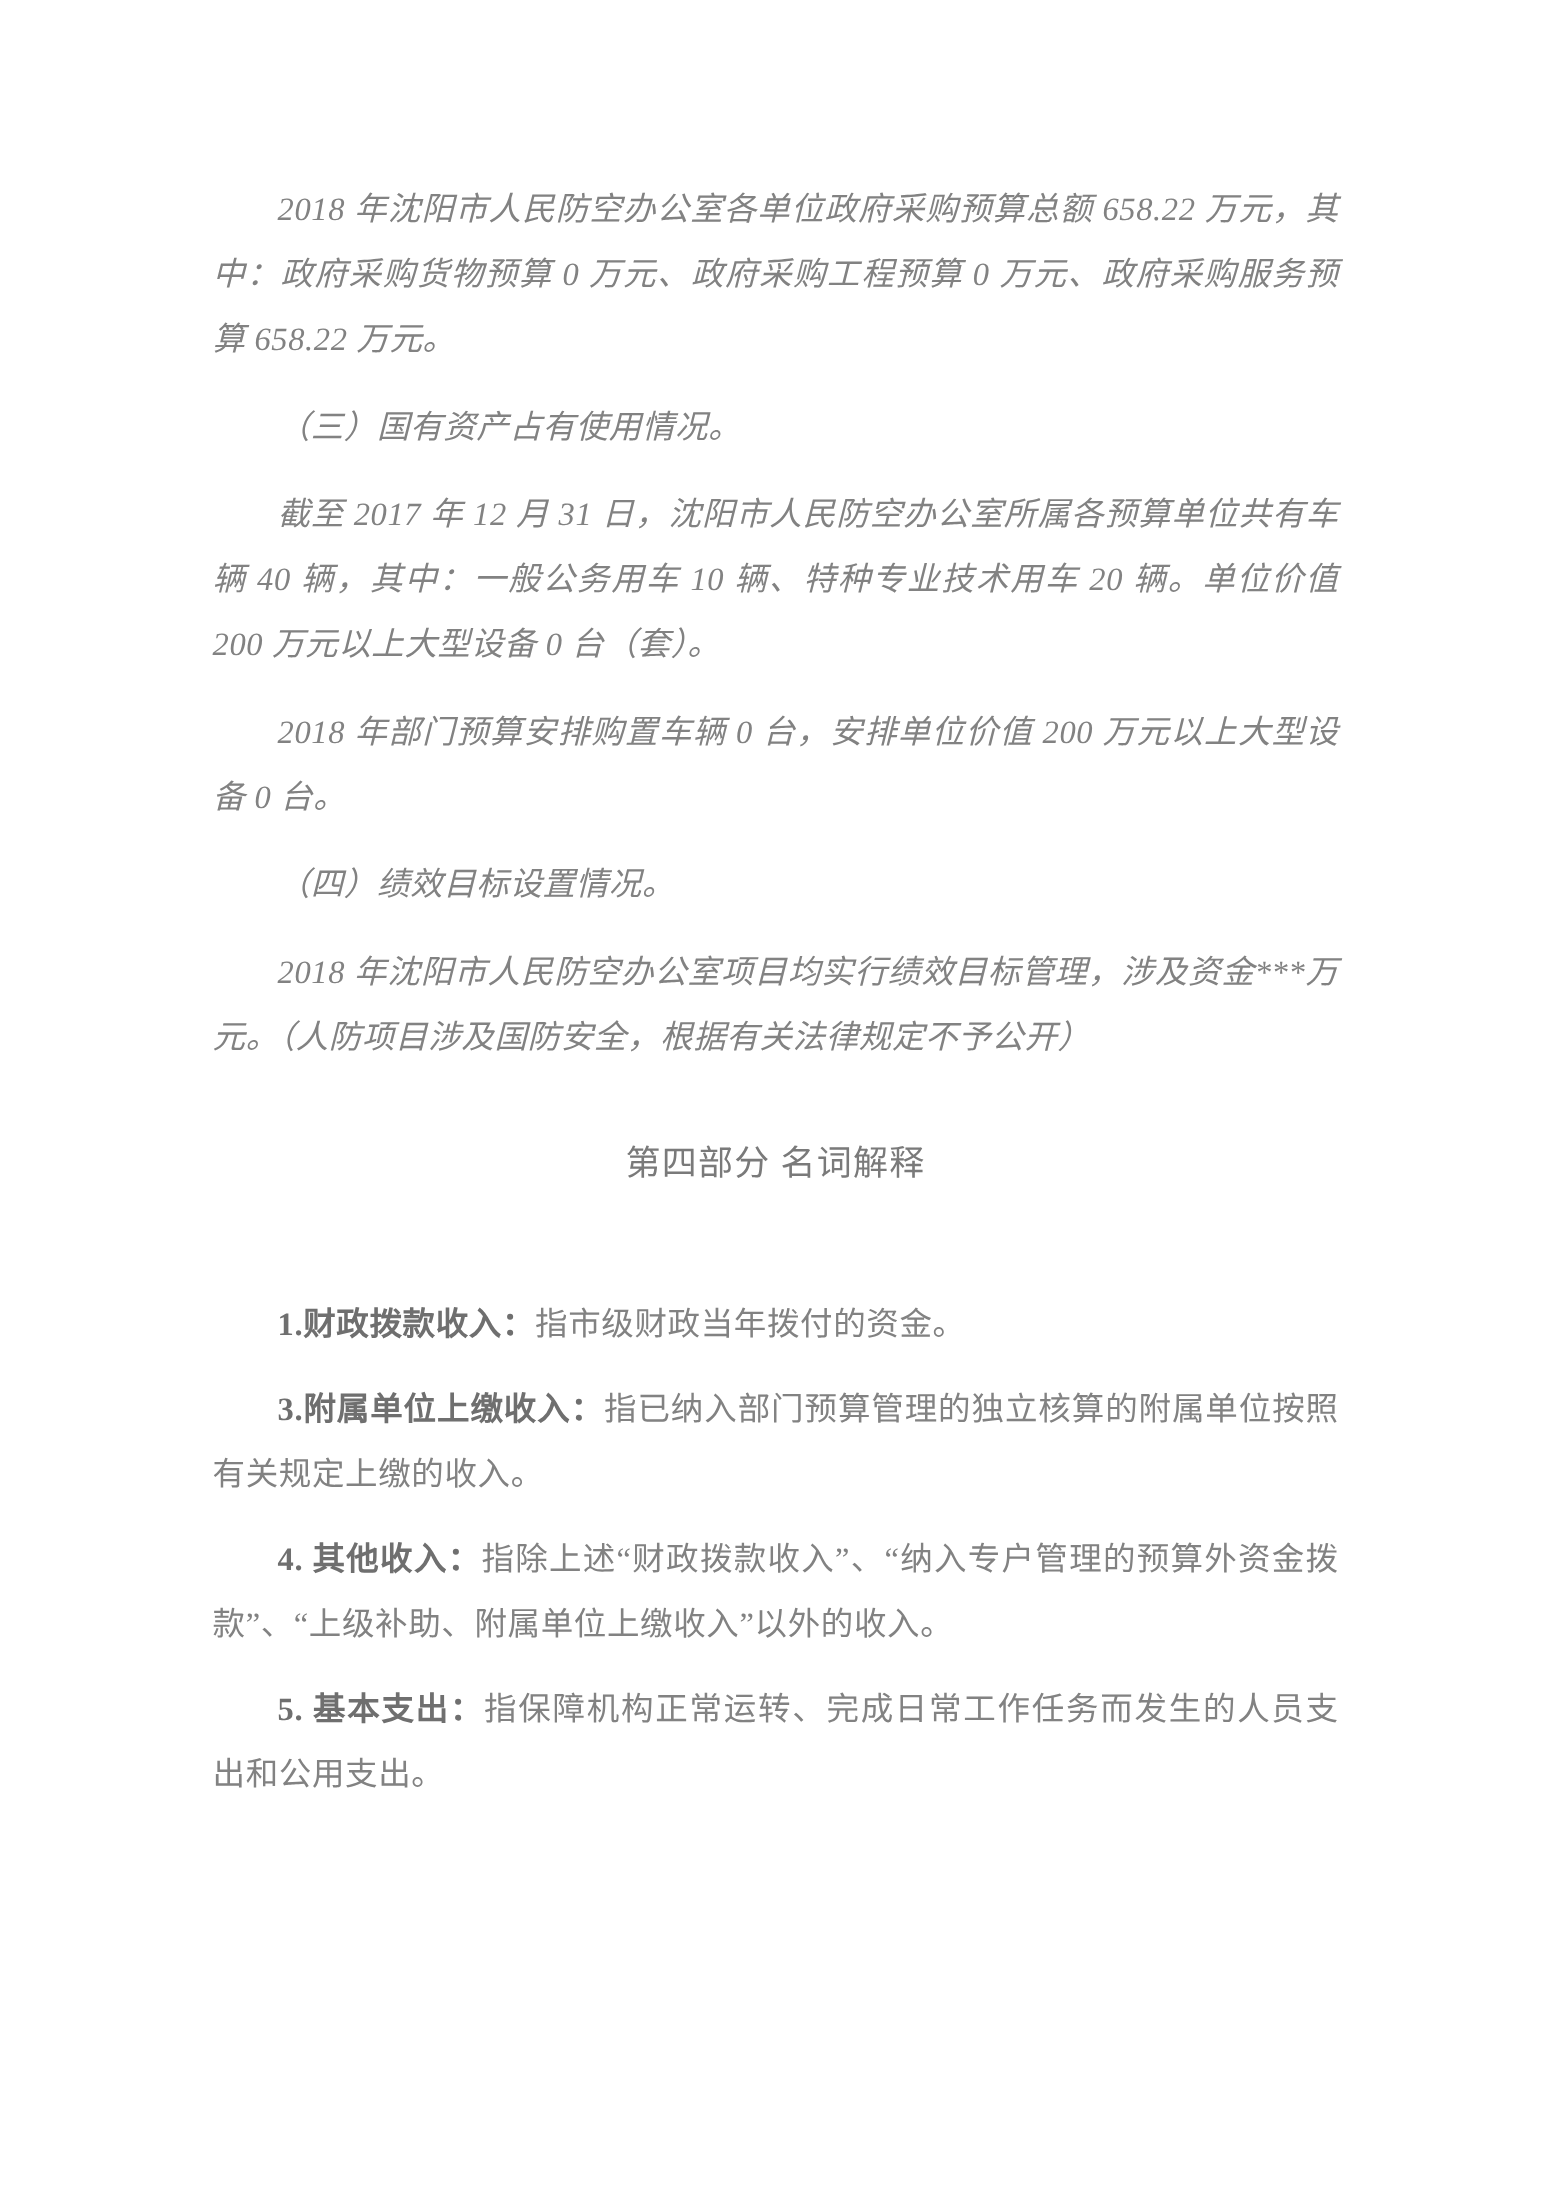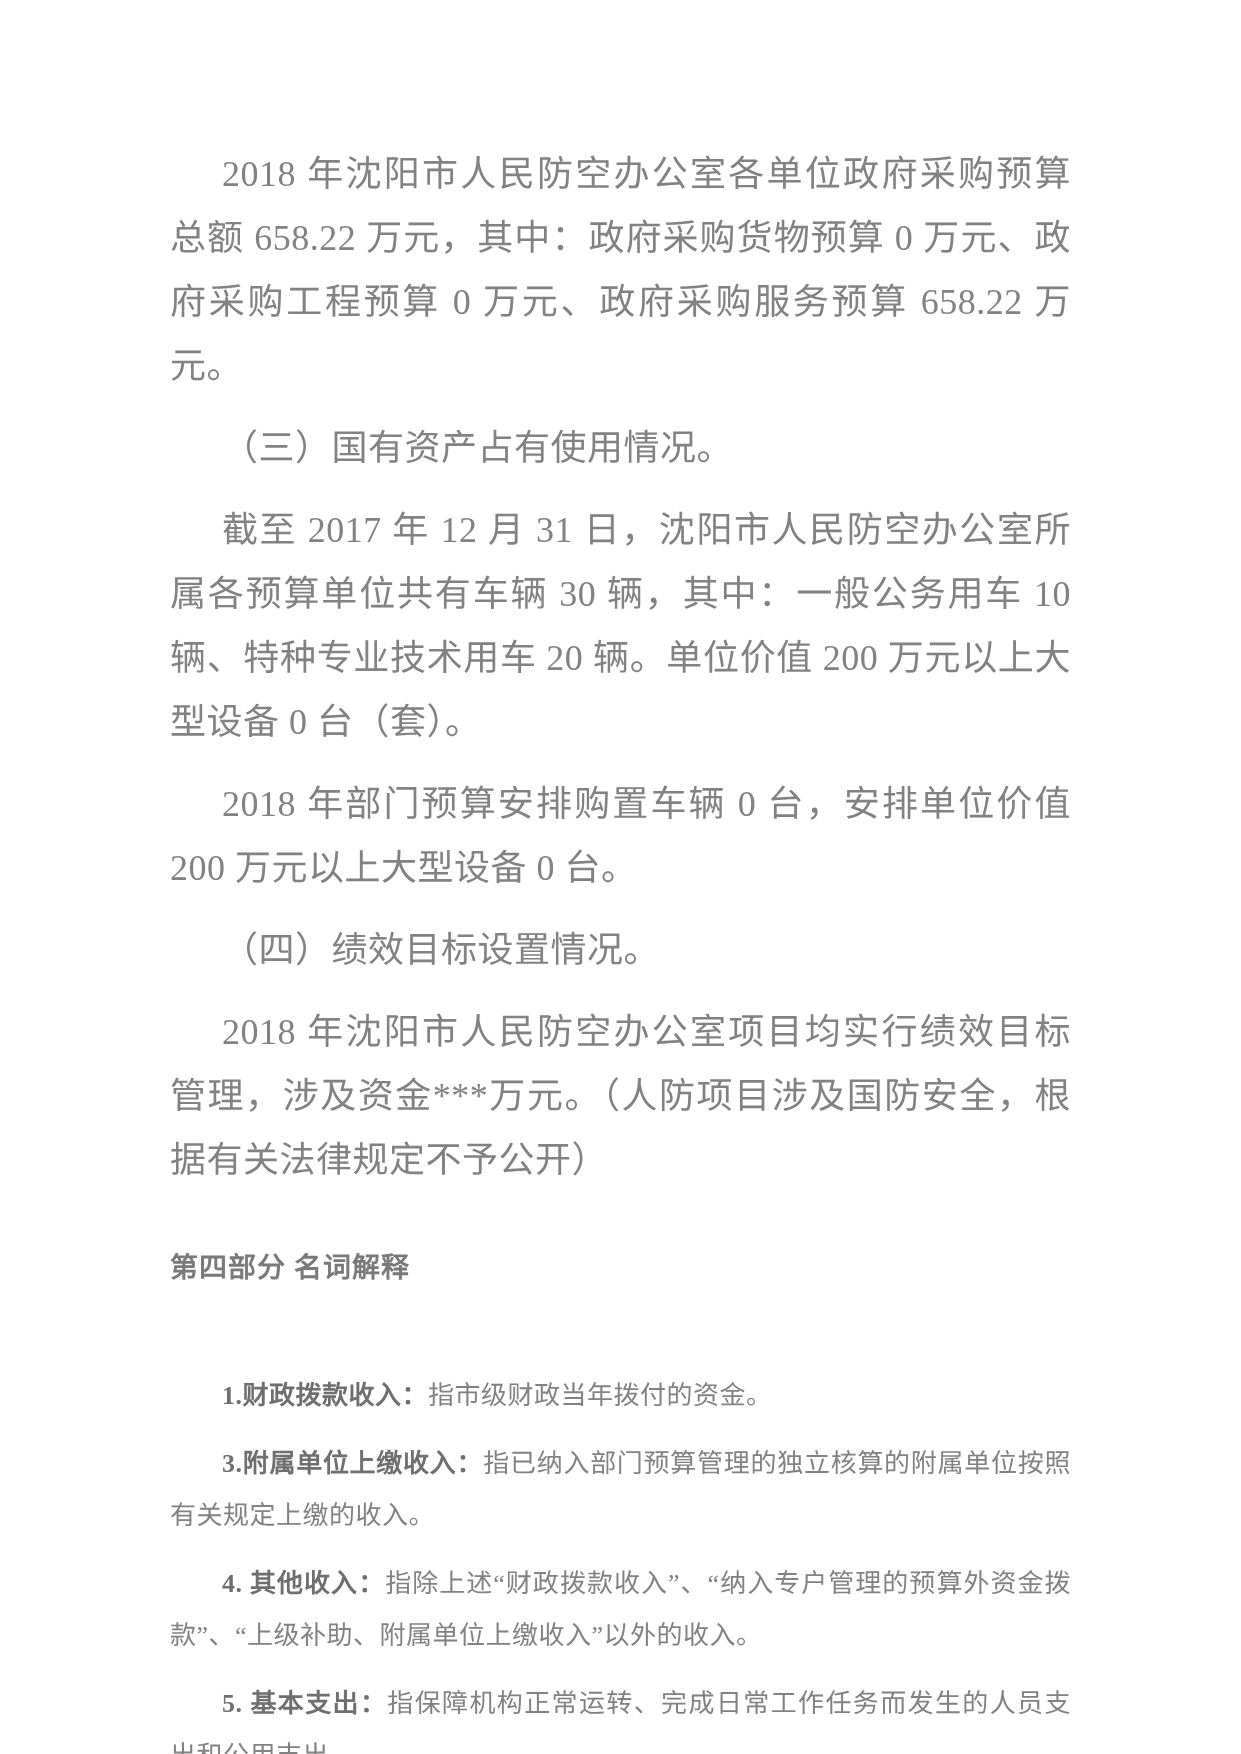--- a/index.html
+++ b/index.html
@@ -12,32 +12,33 @@
     width: 1241px;
     min-height: 1754px;
     margin: 0 auto;
     background: #ffffff;
     box-sizing: border-box;
     padding: 142px 170px 60px 170px;
     font-family: "Liberation Serif", "DejaVu Serif", serif;
     color: #828282;
   }
   p.body-para {
-    font-size: 36px;
-    line-height: 64px;
+    font-size: 26px;
+    line-height: 52px;
     margin: 0 0 18px 0;
     text-indent: 52px;
     text-align: justify;
     letter-spacing: 0.5px;
+    font-style: italic;
   }
   h2.section-heading {
     font-size: 28px;
     line-height: 52px;
-    font-weight: bold;
-    text-align: left;
+    font-weight: normal;
+    text-align: center;
     margin: 50px 0 76px 0;
     color: #7a7a7a;
     letter-spacing: 1px;
   }
   p.term-para {
     font-size: 26px;
     line-height: 52px;
     margin: 0 0 16px 0;
     text-indent: 52px;
     text-align: justify;
@@ -51,21 +52,21 @@
 </style>
 </head>
 <body>
 
 <div class="page">
 
   <p class="body-para">2018 年沈阳市人民防空办公室各单位政府采购预算总额 658.22 万元，其中：政府采购货物预算 0 万元、政府采购工程预算 0 万元、政府采购服务预算 658.22 万元。</p>
 
   <p class="body-para">（三）国有资产占有使用情况。</p>
 
-  <p class="body-para">截至 2017 年 12 月 31 日，沈阳市人民防空办公室所属各预算单位共有车辆 30 辆，其中：一般公务用车 10 辆、特种专业技术用车 20 辆。单位价值 200 万元以上大型设备 0 台（套）。</p>
+  <p class="body-para">截至 2017 年 12 月 31 日，沈阳市人民防空办公室所属各预算单位共有车辆 40 辆，其中：一般公务用车 10 辆、特种专业技术用车 20 辆。单位价值 200 万元以上大型设备 0 台（套）。</p>
 
   <p class="body-para">2018 年部门预算安排购置车辆 0 台，安排单位价值 200 万元以上大型设备 0 台。</p>
 
   <p class="body-para">（四）绩效目标设置情况。</p>
 
   <p class="body-para">2018 年沈阳市人民防空办公室项目均实行绩效目标管理，涉及资金***万元。（人防项目涉及国防安全，根据有关法律规定不予公开）</p>
 
   <h2 class="section-heading">第四部分 名词解释</h2>
 
   <p class="term-para"><b class="term-label">1.财政拨款收入：</b><span>指市级财政当年拨付的资金。</span></p>

